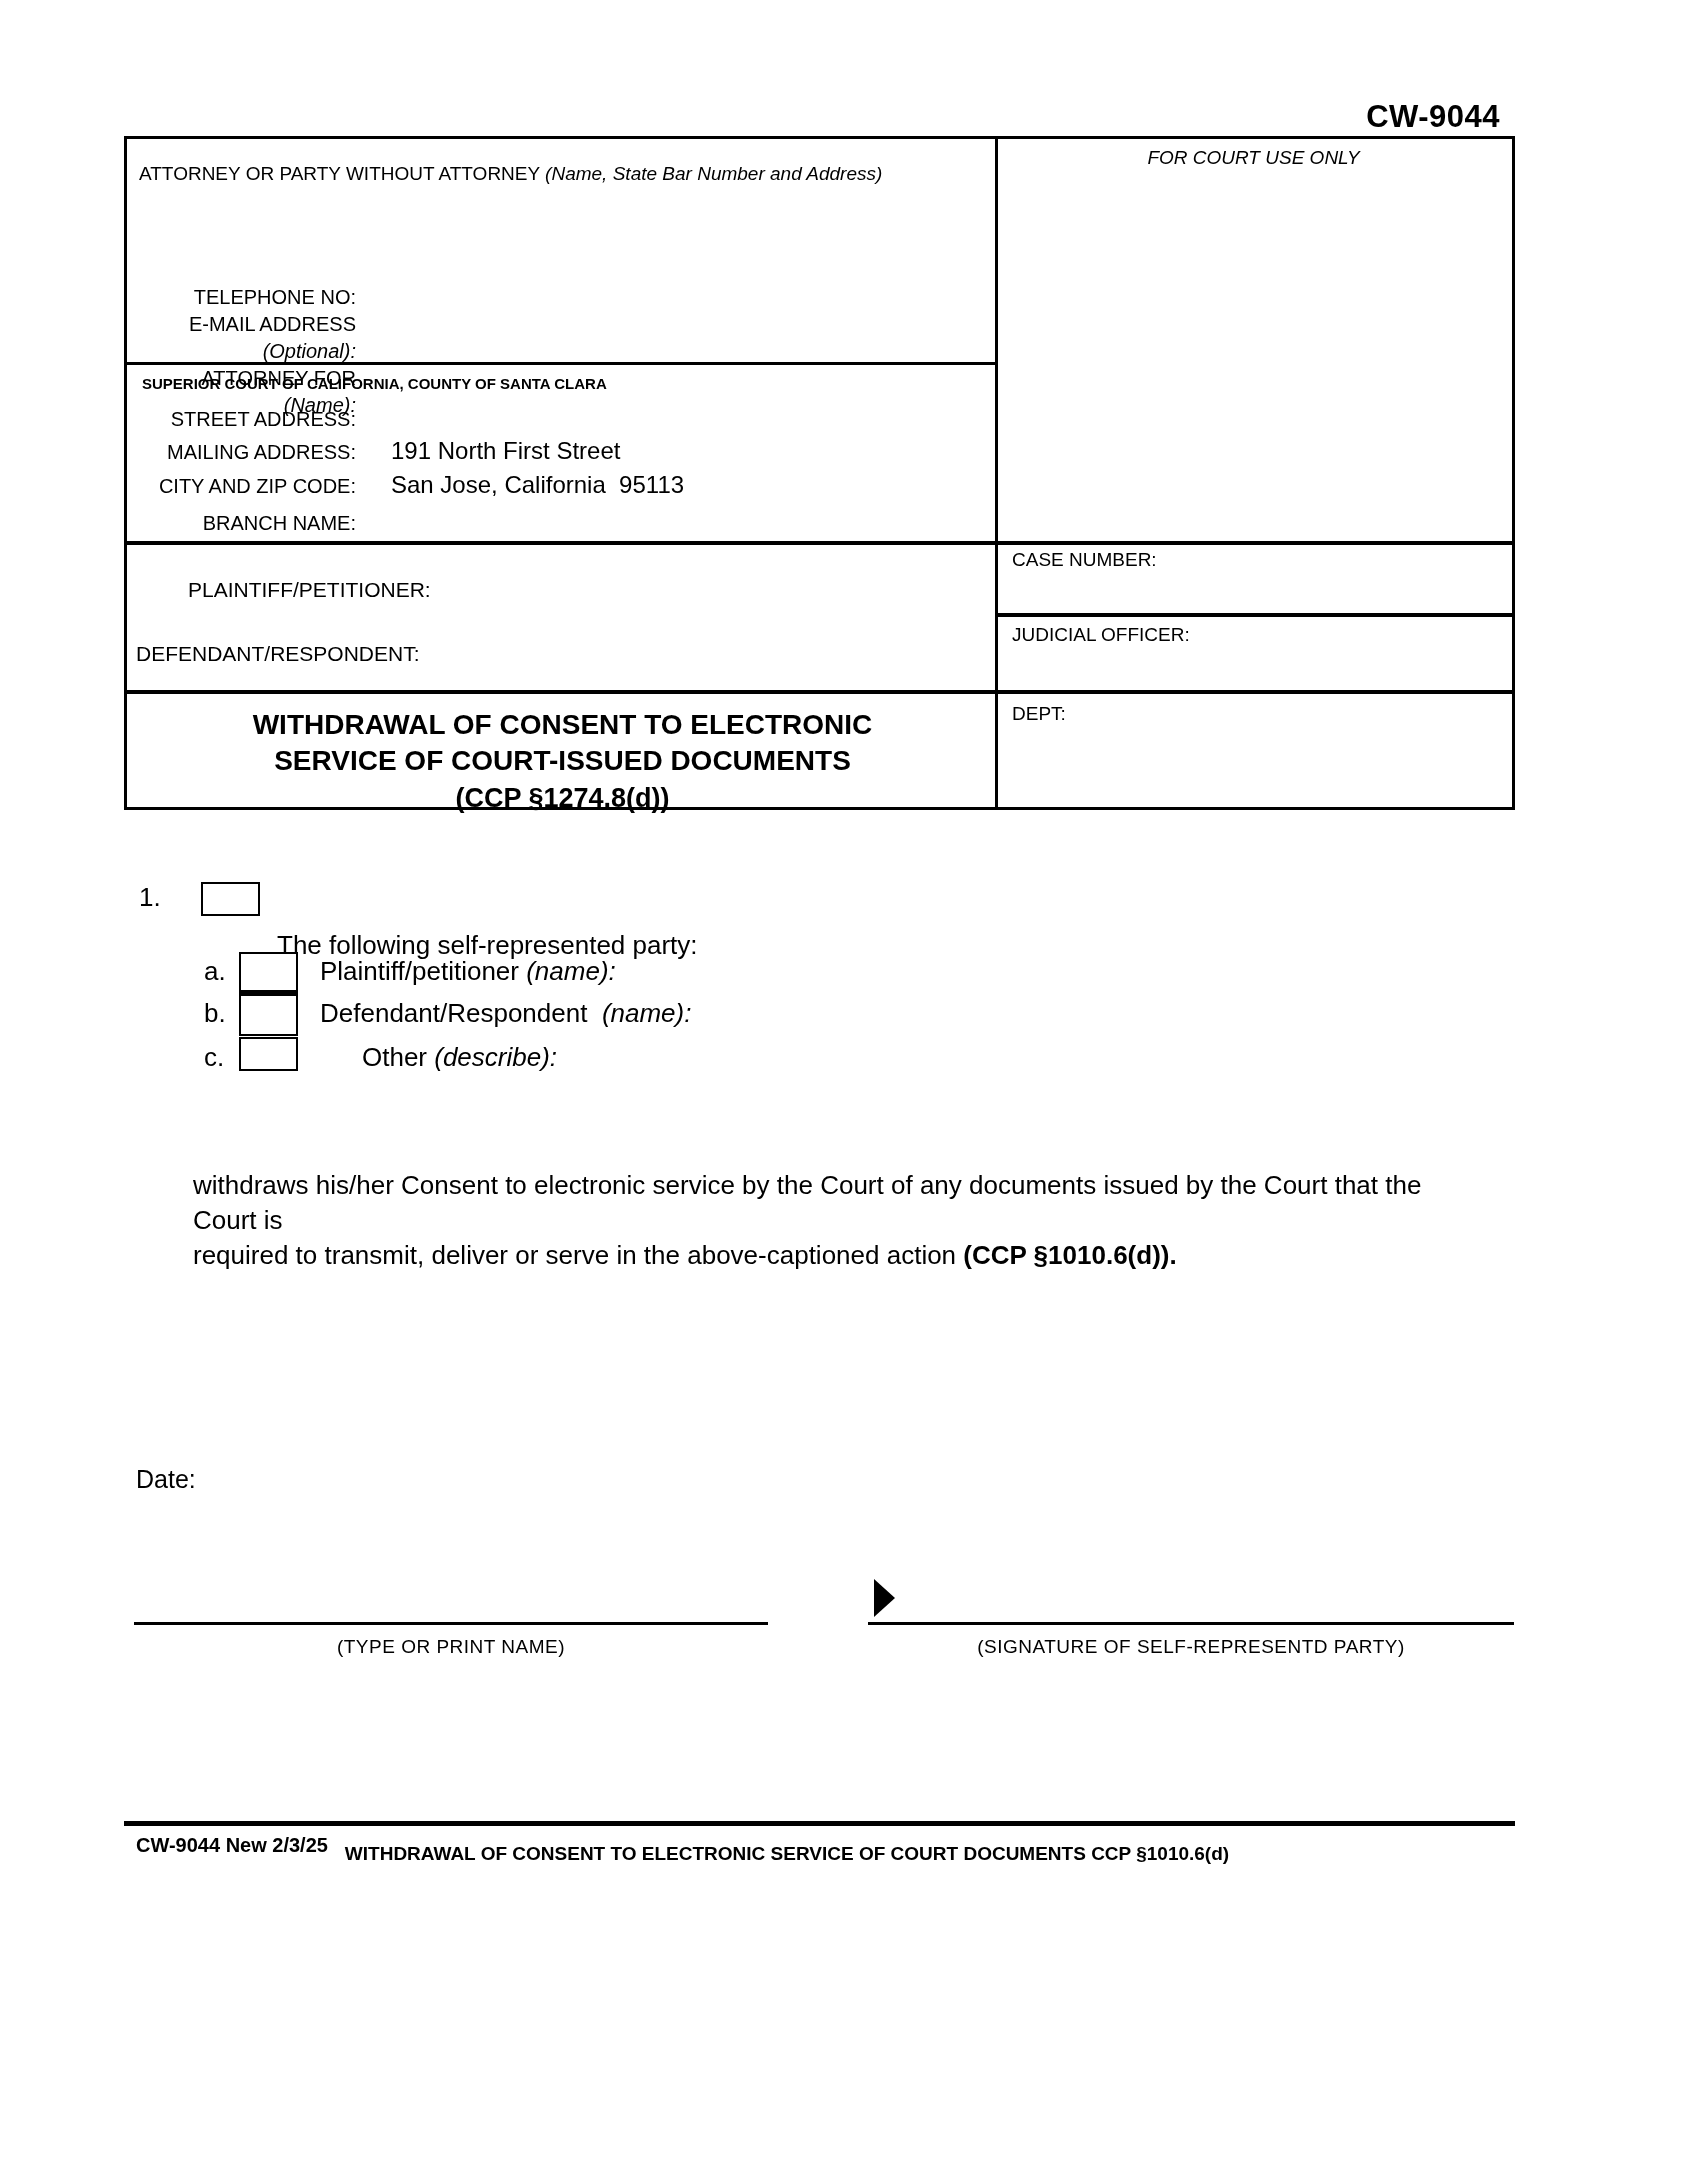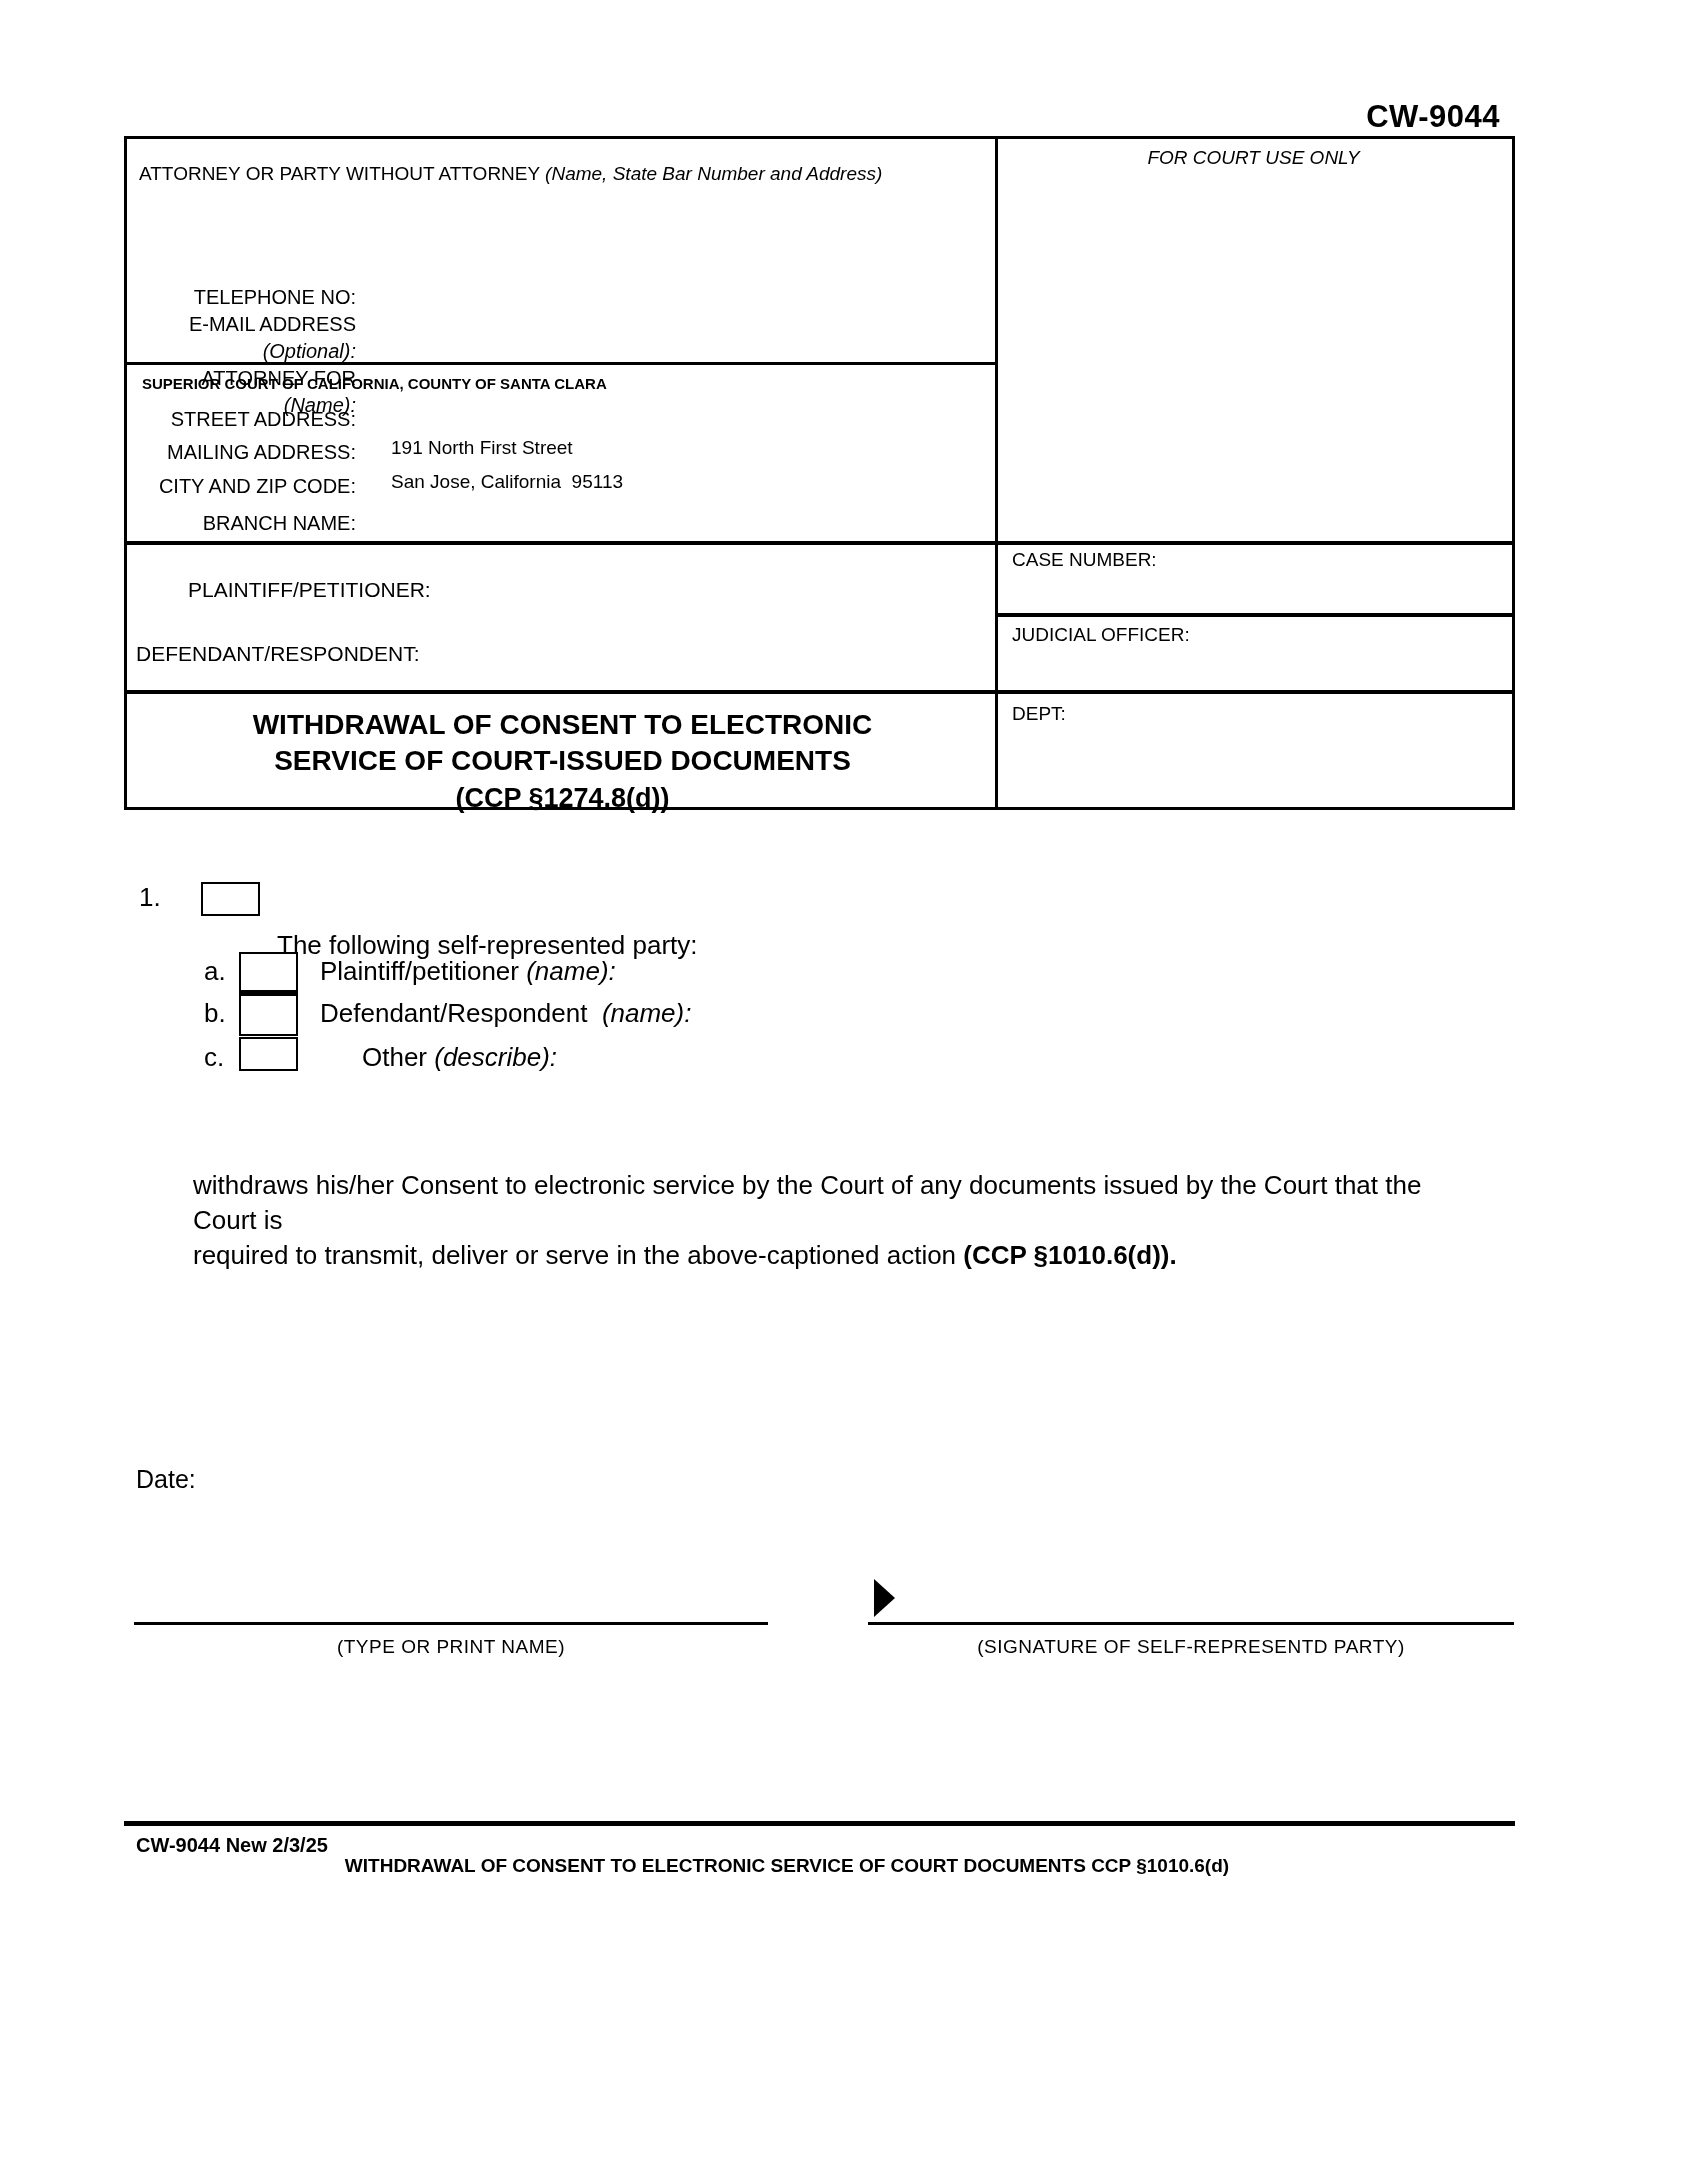--- a/index.html
+++ b/index.html
@@ -20,37 +20,37 @@
   .cap{position:absolute; left:124px; top:136px; width:1385px; height:668px; border:3px solid #000;}
   .cap .vline{left:868px; top:0; width:3px; height:100%;}
   .cap .h1{top:223px; left:0; width:871px; height:3px;}
   .cap .h2{top:402px; left:0; width:100%; height:4px;}
   .cap .h3{top:474px; left:868px; right:0; height:4px;}
   .cap .h4{top:551px; left:0; width:100%; height:4px;}
   .small-label{font-size:19px;}
   .contact{left:5px; top:145px; width:224px; text-align:right; line-height:27px; font-size:20px;}
   .court-name{left:15px; top:236px; font-size:15px; font-weight:bold;}
   .addr-label{left:5px; width:224px; text-align:right; font-size:20px;}
-  .addr-value{left:264px; font-size:19px;}
+  .addr-value{left:264px; font-size:24px;}
   .court-use{left:871px; width:511px; top:8px; text-align:center; font-size:19px; font-style:italic;}
   .party-label{font-size:21px;}
   .case-label{left:885px; font-size:19px;}
   .cap-title{left:0; width:871px; text-align:center; font-weight:bold;}
   
   .cb{position:absolute; border:2px solid #000; background:#fff;}
   .item-text{font-size:26px;}
   .para{left:193px; top:1168px; width:1287px; font-size:26px; line-height:35px;}
   .sig-label{font-size:19px; text-align:center; letter-spacing:0.5px;}
   .arrow{
     position:absolute; left:874px; top:1579px; width:0; height:0;
     border-top:19px solid transparent; border-bottom:19px solid transparent;
     border-left:21px solid #000;
   }
   .footer-left{left:136px; top:1834px; font-size:20px; font-weight:bold;}
-  .footer-center{left:282px; top:1843px; width:1010px; text-align:center; font-size:19px; font-weight:bold;margin-top:12px;}
+  .footer-center{left:282px; top:1843px; width:1010px; text-align:center; font-size:19px; font-weight:bold;}
 </style>
 </head>
 <body>
 
 <div class="page">
 
   <div class="form-no">CW-9044</div>
 
   <div class="cap">
     <div class="line vline"></div>

